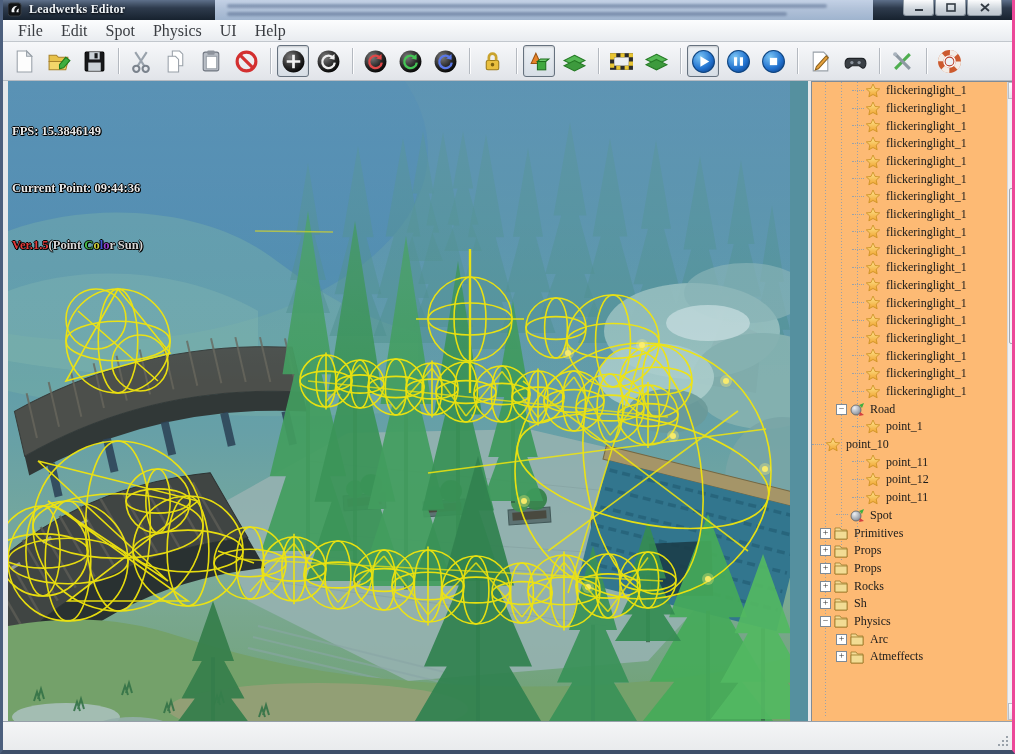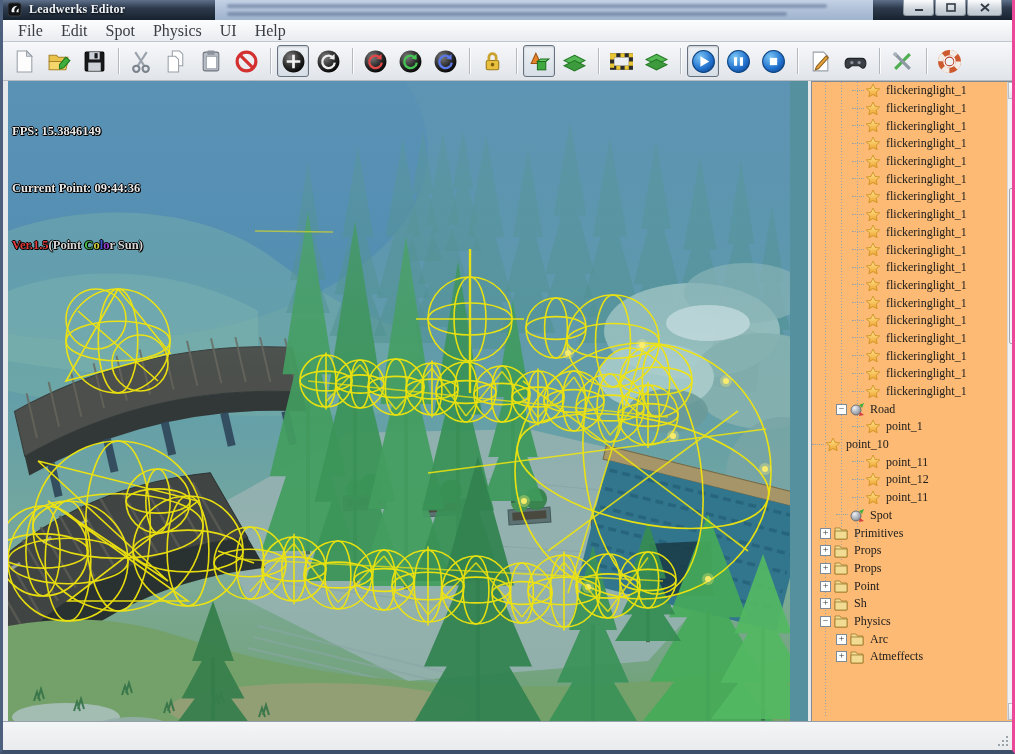--- a/index.html
+++ b/index.html
@@ -876,21 +876,21 @@
             <span>Props</span>
           </div>
           <div class="trow" style="padding-left: 8px;">
             <span class="expbox">+</span>
             <span class="ticon">
               <svg viewBox="0 0 16 16">
                 <path d="M2 3h5l1.5 2H14v9H2z" fill="url(#foldG)" stroke="#9a7a2a" stroke-width=".8"></path>
                 <path d="M2 6h12v8H2z" fill="#f2dc94" stroke="#9a7a2a" stroke-width=".8"></path>
               </svg>
             </span>
-            <span>Point</span>
+            <span>Rocks</span>
           </div>
           <div class="trow" style="padding-left: 8px;">
             <span class="expbox">+</span>
             <span class="ticon">
               <svg viewBox="0 0 16 16">
                 <path d="M2 3h5l1.5 2H14v9H2z" fill="url(#foldG)" stroke="#9a7a2a" stroke-width=".8"></path>
                 <path d="M2 6h12v8H2z" fill="#f2dc94" stroke="#9a7a2a" stroke-width=".8"></path>
               </svg>
             </span>
             <span>Sh</span>

